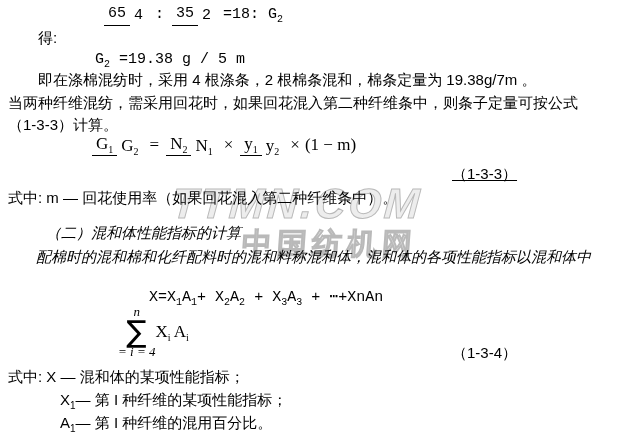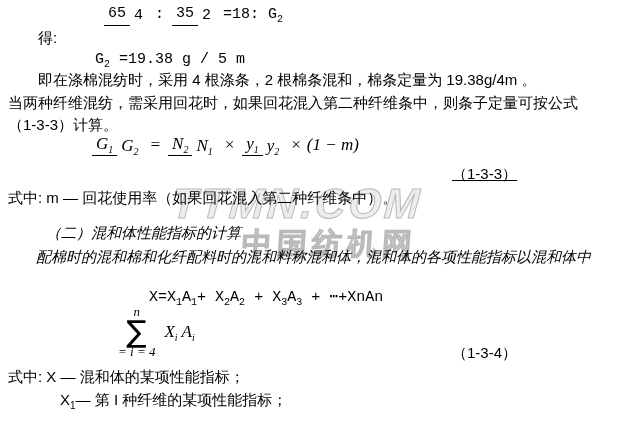--- a/index.html
+++ b/index.html
@@ -3,33 +3,33 @@
 <meta charset="utf-8">
 <style>
   html,body { margin:0; padding:0; background:#ffffff; }
   .page {
     position:relative; width:641px; height:446px; background:#ffffff;
     color:#000; font-family:"Liberation Sans", sans-serif; overflow:hidden;
   }
   .txt { position:absolute; font-size:15px; line-height:20px; white-space:nowrap; z-index:2; }
   .mono { font-family:"Liberation Mono", monospace; }
   .kai  { font-style:italic; }
-  .math { font-family:"Liberation Serif", serif; font-style:italic; font-size:17px; }
+  .math { font-family:"Liberation Serif", serif; font-size:17px; }
   sub { font-size:10px; line-height:0; }
   .frac { display:inline-flex; flex-direction:row; align-items:center; margin:0 2px; }
   .frac .fnum { display:block; padding:0 4px 1px; border-bottom:1px solid #000; text-align:center; }
   .frac .fden { display:block; padding:1px 4px 0; text-align:center; }
   .toprow { display:flex; align-items:flex-end; gap:6px; }
   .toprow .base { padding-bottom:1px; }
   .f133row { display:flex; align-items:center; gap:5px; }
   .sumrow { display:flex; align-items:center; }
   .sumcol { display:flex; flex-direction:column; align-items:center; }
   .sigma { font-family:"DejaVu Sans", sans-serif; font-style:normal; font-size:30px; line-height:26px; }
   .sumlimit { font-family:"Liberation Serif", serif; font-style:italic; font-size:13px; line-height:14px; }
-  .sumbody { margin-left:9px; }
+  .sumbody { }
   .wm { position:absolute; z-index:1; color:#ededed; -webkit-text-stroke:1px #b9b9b9; font-weight:bold; }
   .wm1 { left:172px; top:180px; font-size:42px; font-style:italic; letter-spacing:3px;
          font-family:"Liberation Sans", sans-serif; transform:skewX(-4deg); }
   .wm2 { left:242px; top:224px; font-size:30px; letter-spacing:5px; transform:skewX(-4deg); }
 </style>
 </head>
 <body>
 
 <div class="page">
 
@@ -50,21 +50,21 @@
         <span class="fden">2</span>
       </span>
       <span class="base"><span>=18: G</span><sub>2</sub></span>
     </div>
   </div>
 
   <div class="txt mono" style="left:95px; top:50px;">
     <span>G</span><sub>2</sub><span> =19.38 g / 5 m</span>
   </div>
 
-  <div class="txt" style="left:38px; top:70px;">即在涤棉混纺时，采用 4 根涤条，2 根棉条混和，棉条定量为 19.38g/4m 。</div>
+  <div class="txt" style="left:38px; top:70px;">即在涤棉混纺时，采用 4 根涤条，2 根棉条混和，棉条定量为 19.38g/7m 。</div>
 
   <div class="txt" style="left:8px; top:93px;">当两种纤维混纺，需采用回花时，如果回花混入第二种纤维条中，则条子定量可按公式</div>
   <div class="txt" style="left:8px; top:115px;">（1-3-3）计算。</div>
 
   <div class="txt" style="left:90px; top:134px;">
     <div class="f133row math">
       <span class="frac">
         <span class="fnum"><span>G</span><sub>1</sub></span>
         <span class="fden"><span>G</span><sub>2</sub></span>
       </span>
@@ -108,14 +108,17 @@
       </div>
     </div>
   </div>
 
   <div class="txt" style="left:452px; top:343px;">（1-3-4）</div>
 
   <div class="txt" style="left:8px; top:367px;">式中: X — 混和体的某项性能指标；</div>
   <div class="txt" style="left:60px; top:390px;">
     <span>X</span><sub>1</sub><span>— 第 I 种纤维的某项性能指标；</span>
   </div>
+  <div class="txt" style="left:60px; top:413px;">
+    <span>A</span><sub>1</sub><span>— 第 I 种纤维的混用百分比。</span>
+  </div>
 
 </div>
 
 </body></html>

